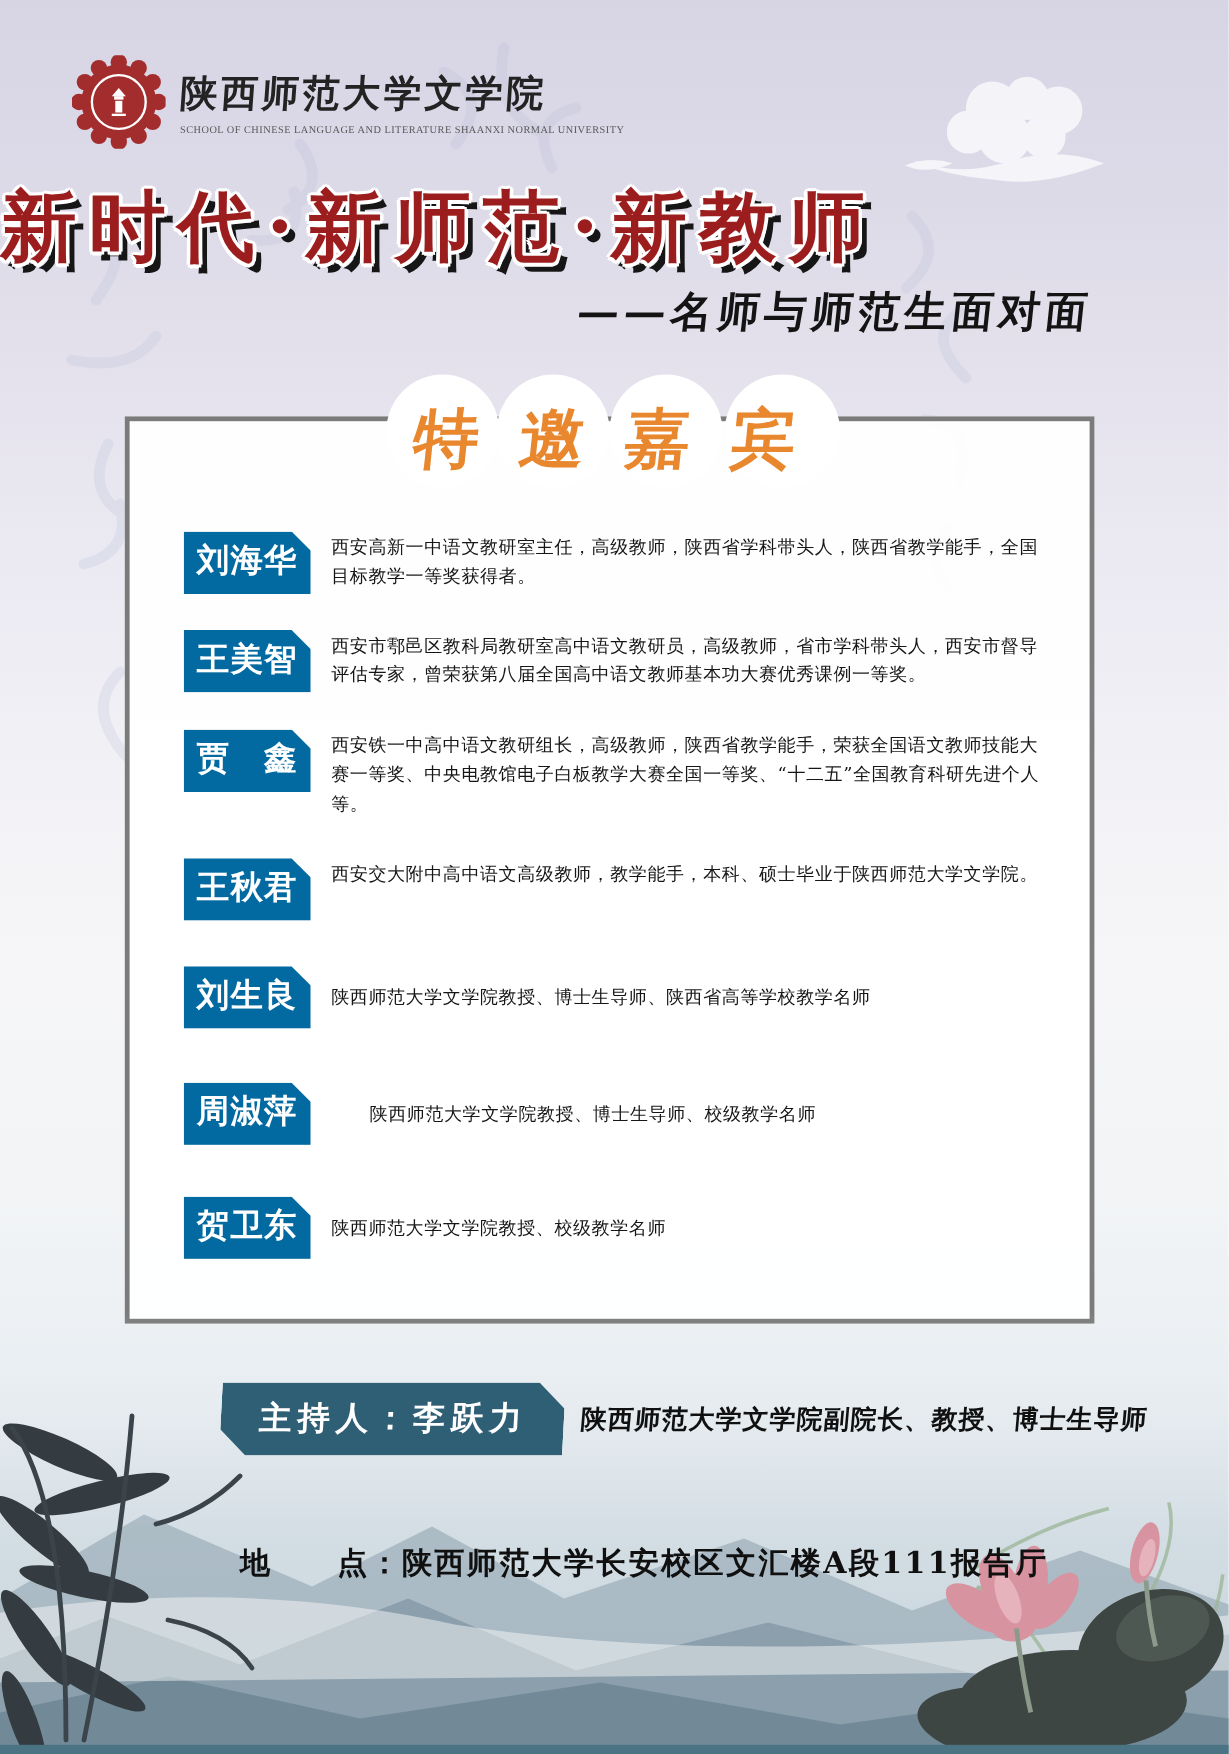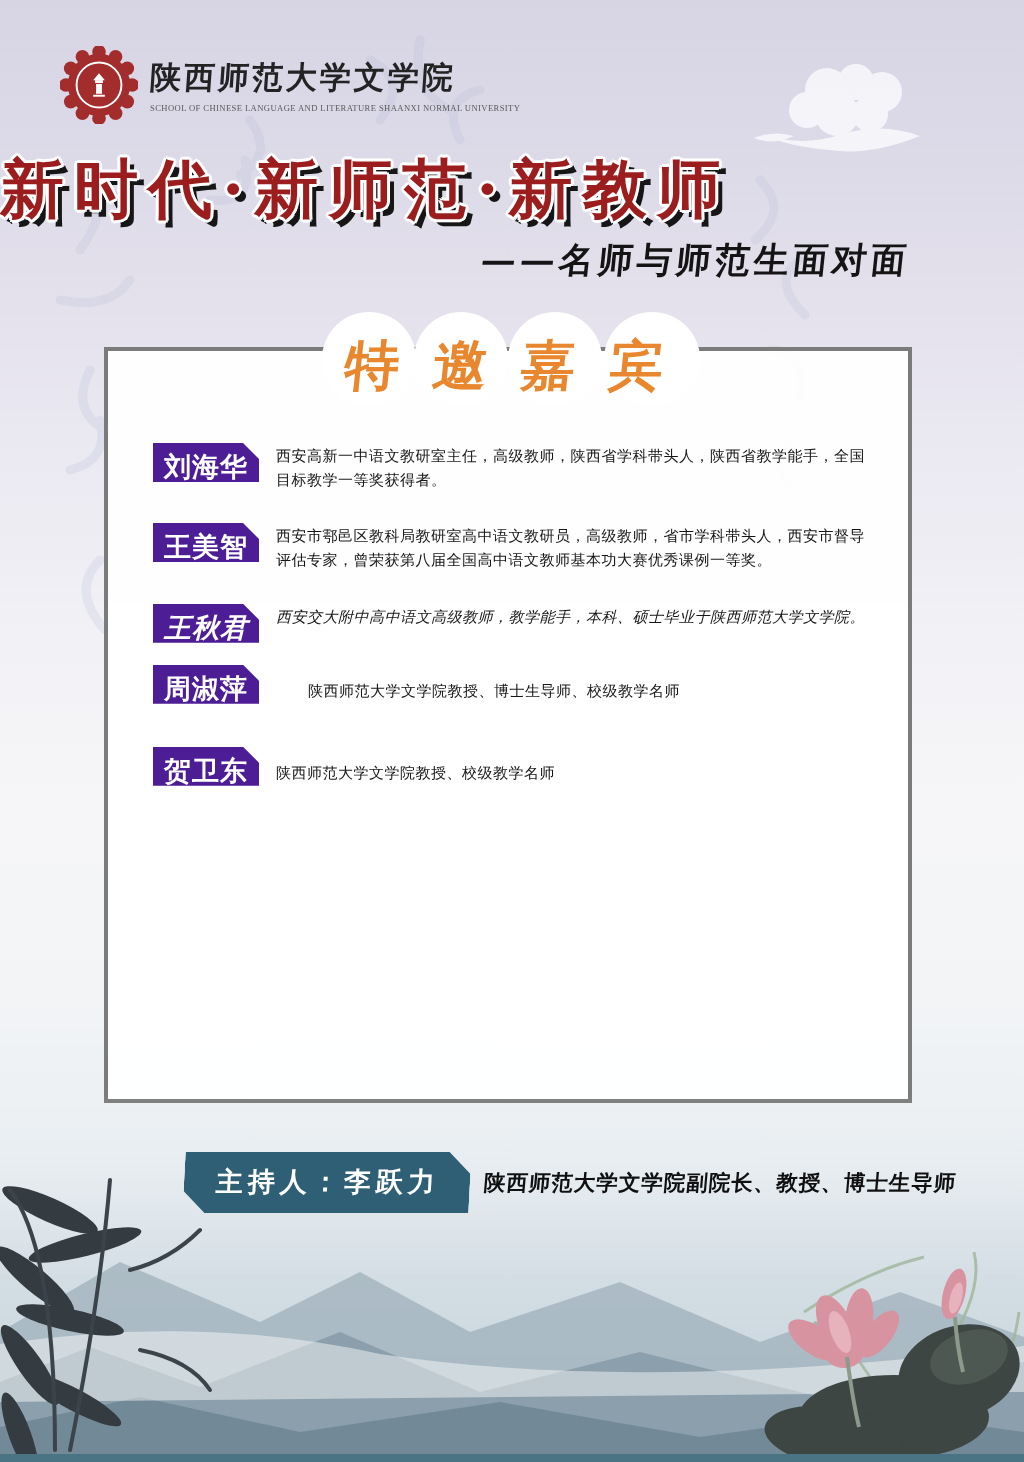--- a/index.html
+++ b/index.html
@@ -55,32 +55,32 @@
   .bubble:nth-child(4){left:282px; width:96px;}
   .section-heading{
     position:absolute; left:50%; top:330px; transform:translateX(-50%);
     z-index:4; white-space:nowrap;
     font-size:54px; font-weight:bold; color:#e8872d;
     letter-spacing:34px; padding-left:18px; transform:translateX(-50%) skewX(-6deg);
   }
   .guest-list{padding:92px 40px 0 45px;}
   .guest-row{display:flex; align-items:flex-start;}
   .guest-badge{
-    flex:none; width:106px; padding:11px 0 1px; text-align:center;
-    background:#4c1d95; color:#ffffff; font-weight:bold; font-size:27px;
+    flex:none; width:106px; padding:11px 0 14px; text-align:center;
+    background:#0369a1; color:#ffffff; font-weight:bold; font-size:27px;
     letter-spacing:1px; line-height:1;
     font-family:"Liberation Sans","DejaVu Sans",sans-serif;
     clip-path:polygon(0 0, calc(100% - 16px) 0, 100% 16px, 100% 100%, 0 100%);
   }
   .guest-bio{
     margin-left:17px; font-size:15px; line-height:1.63; color:#161616;
     letter-spacing:.5px; padding-top:1px;
   }
   .mb1{margin-bottom:30px;} .mb2{margin-bottom:31px;} .mb3{margin-bottom:33px;}
-  .mb4{margin-bottom:22px;font-style:italic;} .mb5{margin-bottom:45px;} .mb6{margin-bottom:43px;gap:32px;}
+  .mb4{margin-bottom:38px;} .mb5{margin-bottom:45px;} .mb6{margin-bottom:43px;gap:32px;}
   .single .guest-bio{padding-top:14px;}
   
   .host-row{position:absolute; left:184px; top:1152px; display:flex; align-items:center; z-index:5;}
   .host-banner{
     background:#2f5f74; color:#fff; font-weight:bold; font-size:27px;
     letter-spacing:5px; padding:12px 30px 13px 32px; transform:skewX(-3deg);
     clip-path:polygon(0 0, calc(100% - 22px) 0, 100% 22px, 100% 100%, 22px 100%, 0 calc(100% - 22px));
   }
   .host-desc{margin-left:14px; font-size:21.5px; font-weight:bold; color:#101010;
     letter-spacing:1px; transform:skewX(-5deg);}
@@ -230,26 +230,34 @@
       <div class="guest-row mb1">
         <div class="guest-badge">刘海华</div>
         <div class="guest-bio">西安高新一中语文教研室主任，高级教师，陕西省学科带头人，陕西省教学能手，全国目标教学一等奖获得者。</div>
       </div>
 
       <div class="guest-row mb2">
         <div class="guest-badge">王美智</div>
         <div class="guest-bio">西安市鄠邑区教科局教研室高中语文教研员，高级教师，省市学科带头人，西安市督导评估专家，曾荣获第八届全国高中语文教师基本功大赛优秀课例一等奖。</div>
       </div>
 
+      <div class="guest-row mb3">
+        <div class="guest-badge">贾　鑫</div>
+        <div class="guest-bio">西安铁一中高中语文教研组长，高级教师，陕西省教学能手，荣获全国语文教师技能大赛一等奖、中央电教馆电子白板教学大赛全国一等奖、“十二五”全国教育科研先进个人等。</div>
+      </div>
 
       <div class="guest-row mb4">
         <div class="guest-badge">王秋君</div>
         <div class="guest-bio">西安交大附中高中语文高级教师，教学能手，本科、硕士毕业于陕西师范大学文学院。</div>
       </div>
 
+      <div class="guest-row single mb5">
+        <div class="guest-badge">刘生良</div>
+        <div class="guest-bio">陕西师范大学文学院教授、博士生导师、陕西省高等学校教学名师</div>
+      </div>
 
       <div class="guest-row single mb6">
         <div class="guest-badge">周淑萍</div>
         <div class="guest-bio">陕西师范大学文学院教授、博士生导师、校级教学名师</div>
       </div>
 
       <div class="guest-row single">
         <div class="guest-badge">贺卫东</div>
         <div class="guest-bio">陕西师范大学文学院教授、校级教学名师</div>
       </div>
@@ -262,15 +270,16 @@
     <div class="bubble"></div>
     <div class="bubble"></div>
     <div class="bubble"></div>
   </div>
   <div class="section-heading">特邀嘉宾</div>
 
   <div class="host-row">
     <div class="host-banner">主持人：李跃力</div>
     <div class="host-desc">陕西师范大学文学院副院长、教授、博士生导师</div>
   </div>
+  <div class="place-row">地　　点：陕西师范大学长安校区文汇楼A段111报告厅</div>
 
   <div class="bottom-strip"></div>
 </div>
 
 </body></html>

